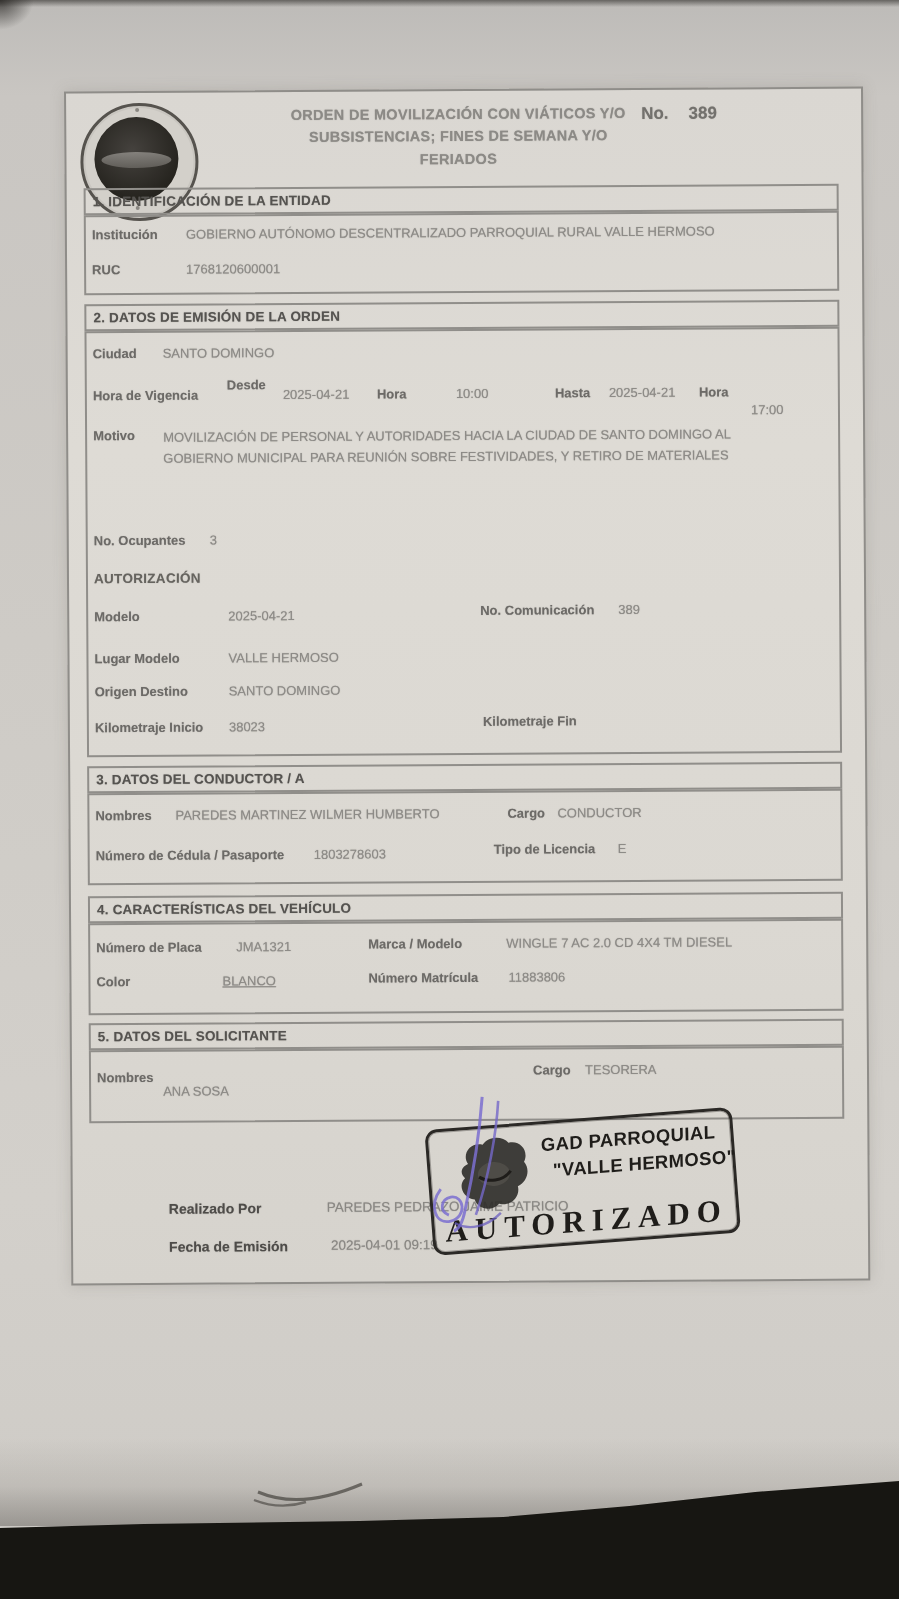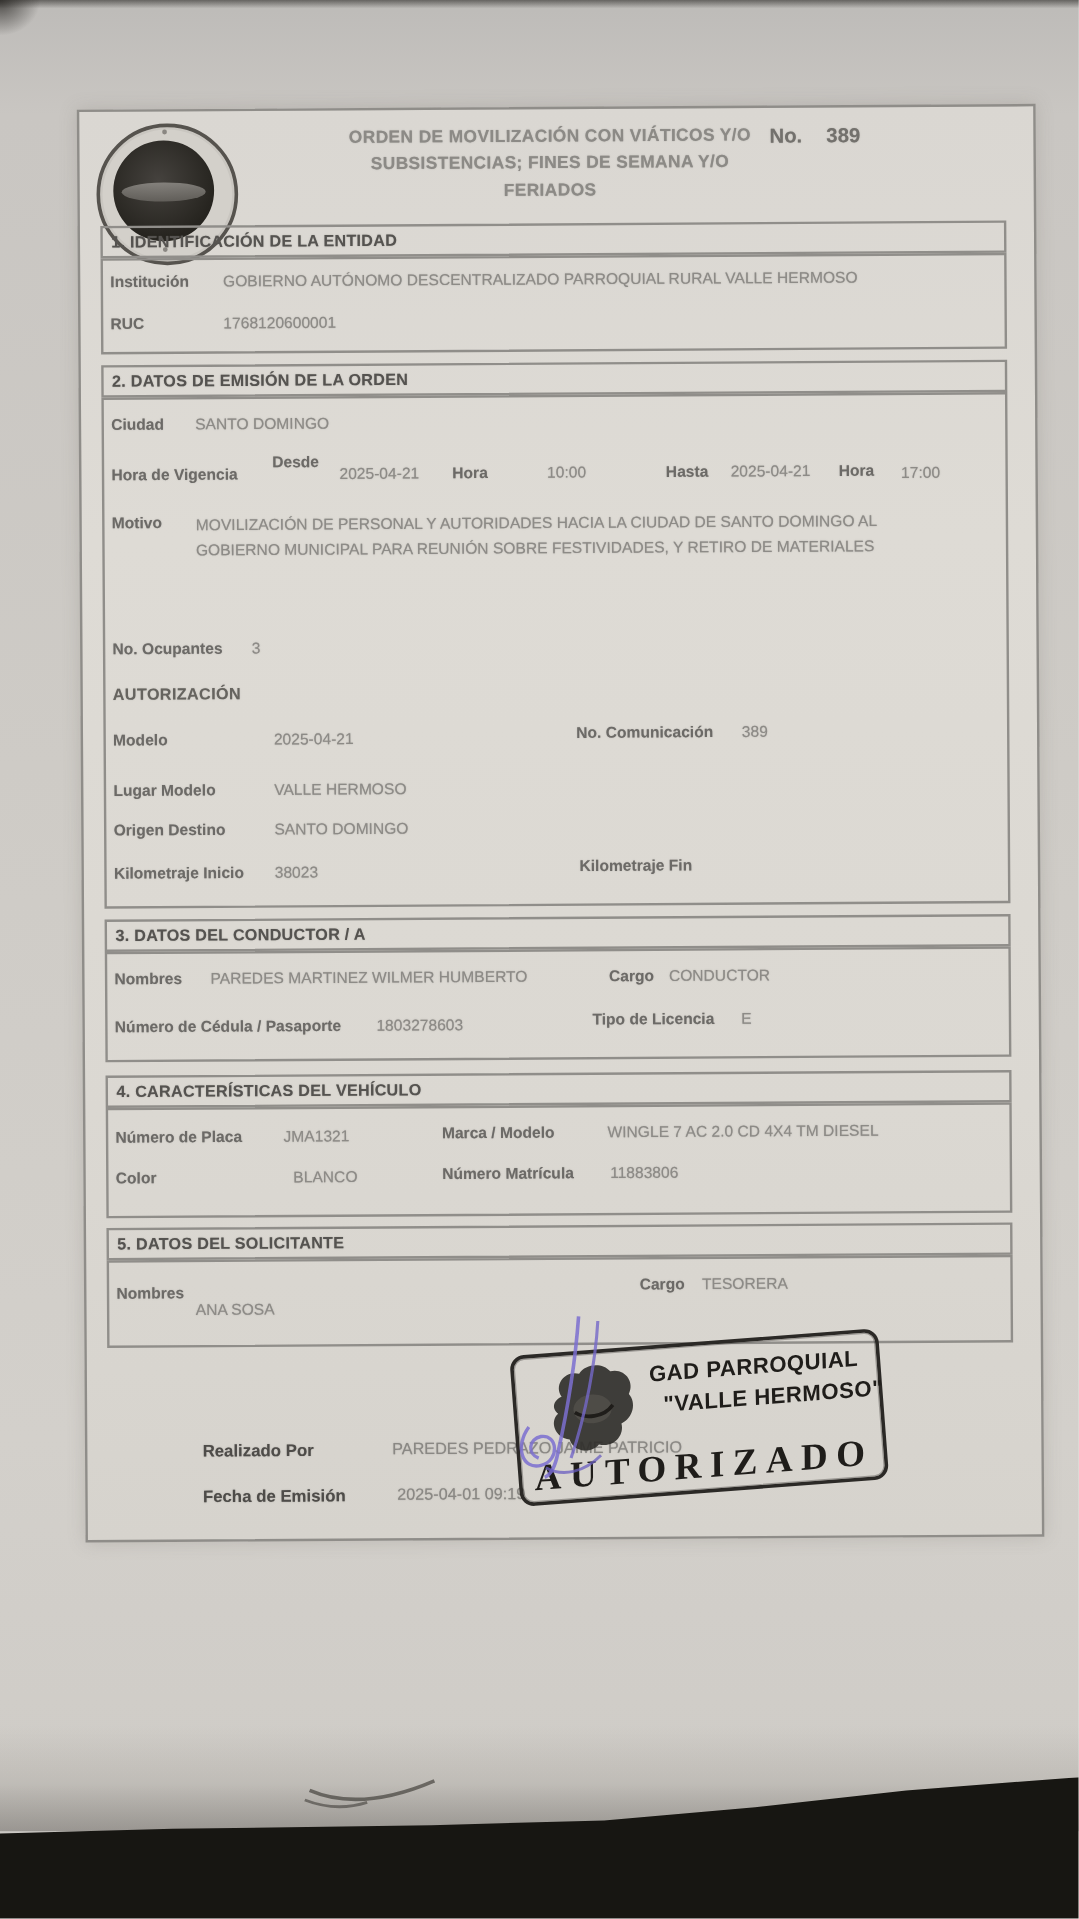--- a/index.html
+++ b/index.html
@@ -116,21 +116,21 @@
       <span class="val" style="left:76px;top:13px;">SANTO DOMINGO</span>
 
       <span class="lbl" style="left:6px;top:55px;">Hora de Vigencia</span>
       <span class="lbl" style="left:140px;top:45px;">Desde</span>
       <span class="val" style="left:196px;top:55px;">2025-04-21</span>
       <span class="lbl" style="left:290px;top:55px;">Hora</span>
       <span class="val" style="left:345px;top:55px;margin-left:24px;">10:00</span>
       <span class="lbl" style="left:468px;top:55px;">Hasta</span>
       <span class="val" style="left:522px;top:55px;">2025-04-21</span>
       <span class="lbl" style="left:612px;top:55px;">Hora</span>
-      <span class="val" style="left:664px;top:57px;">17:00</span>
+      <span class="val" style="left:664px;top:73px;">17:00</span>
 
       <span class="lbl" style="left:6px;top:95px;">Motivo</span>
       <span class="val multi" style="left:76px;top:95px;width:625px;">MOVILIZACIÓN DE PERSONAL Y AUTORIDADES HACIA LA CIUDAD DE SANTO DOMINGO AL GOBIERNO MUNICIPAL PARA REUNIÓN SOBRE FESTIVIDADES, Y RETIRO DE MATERIALES</span>
 
       <span class="lbl" style="left:6px;top:200px;">No. Ocupantes</span>
       <span class="val" style="left:122px;top:200px;">3</span>
 
       <span class="subhead" style="left:6px;top:238px;">AUTORIZACIÓN</span>
 
       <span class="lbl" style="left:6px;top:276px;">Modelo</span>
@@ -166,21 +166,21 @@
 
     <div class="section-title" style="top:803px;">
       <span>4. CARACTERÍSTICAS DEL VEHÍCULO</span>
     </div>
     <div class="section-body" style="top:830px;height:92px;">
       <span class="lbl" style="left:6px;top:15px;">Número de Placa</span>
       <span class="val" style="left:146px;top:15px;">JMA1321</span>
       <span class="lbl" style="left:278px;top:13px;">Marca / Modelo</span>
       <span class="val" style="left:416px;top:13px;">WINGLE 7 AC 2.0 CD 4X4 TM DIESEL</span>
       <span class="lbl" style="left:6px;top:49px;">Color</span>
-      <span class="val" style="left:154px;top:49px;">BLANCO</span>
+      <span class="val" style="left:132px;top:49px;text-decoration:underline;">BLANCO</span>
       <span class="lbl" style="left:278px;top:47px;">Número Matrícula</span>
       <span class="val" style="left:418px;top:47px;">11883806</span>
     </div>
 
     <div class="section-title" style="top:930px;">
       <span>5. DATOS DEL SOLICITANTE</span>
     </div>
     <div class="section-body" style="top:957px;height:73px;">
       <span class="lbl" style="left:6px;top:18px;">Nombres</span>
       <span class="val" style="left:72px;top:32px;">ANA SOSA</span>

